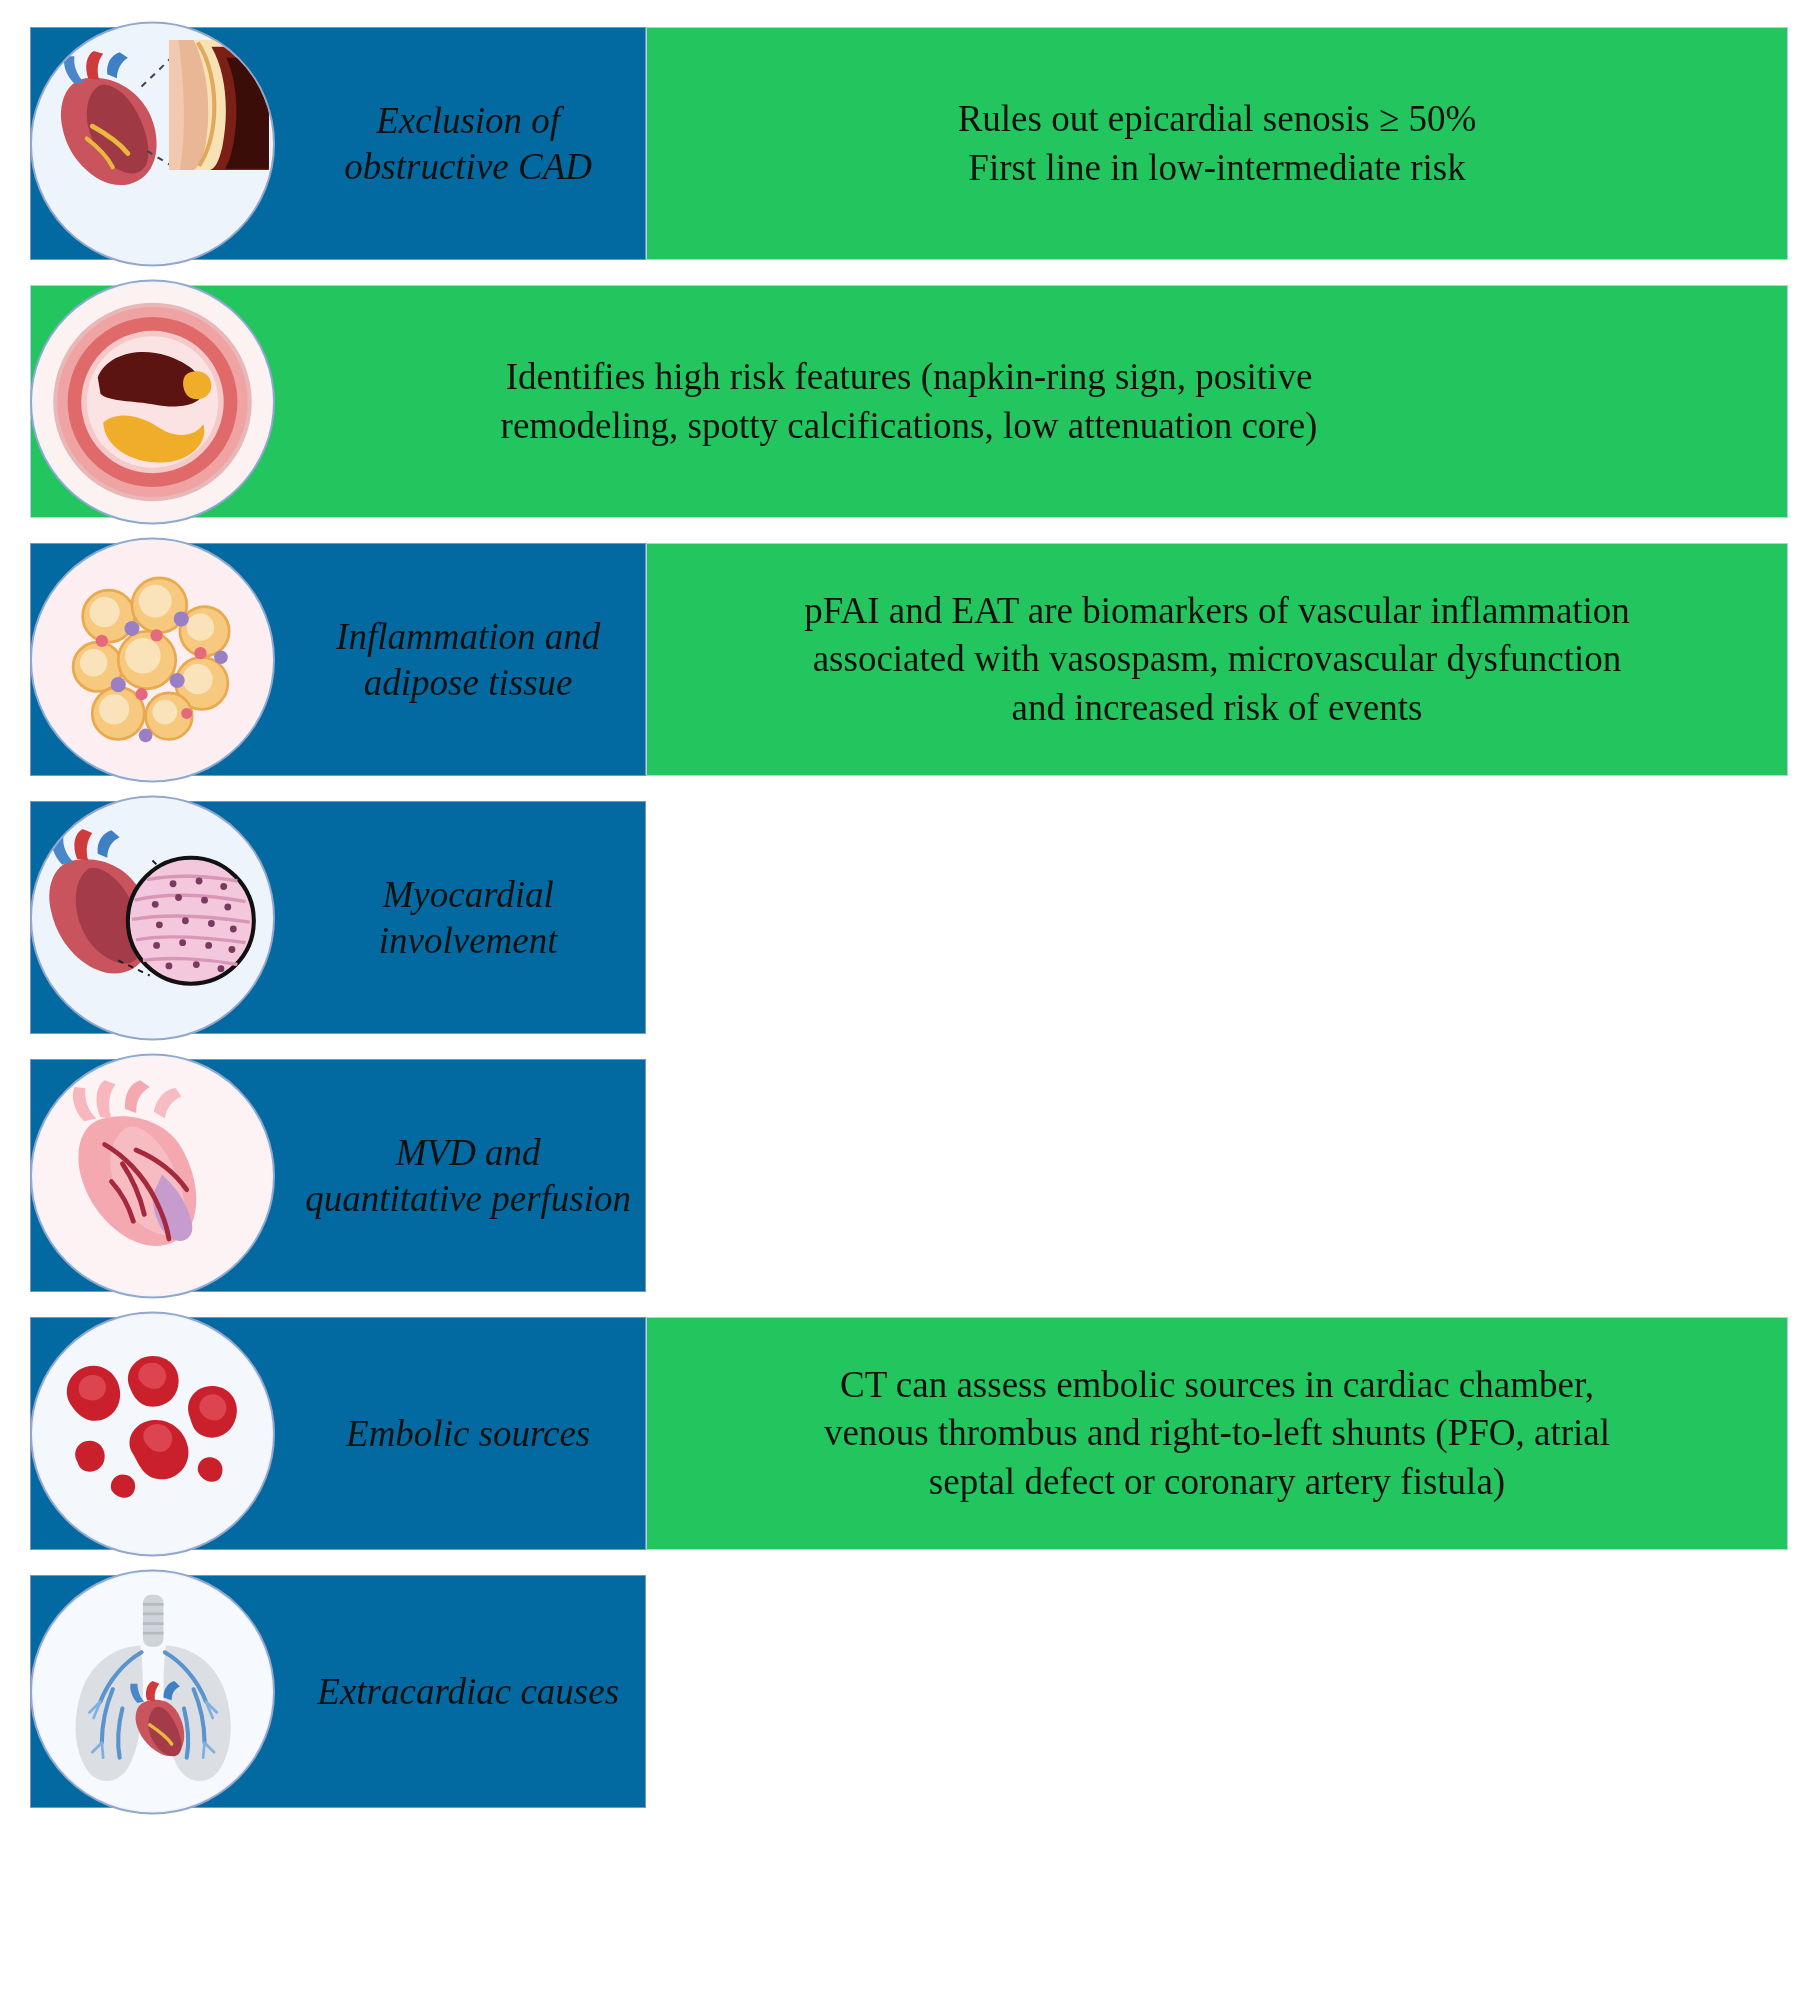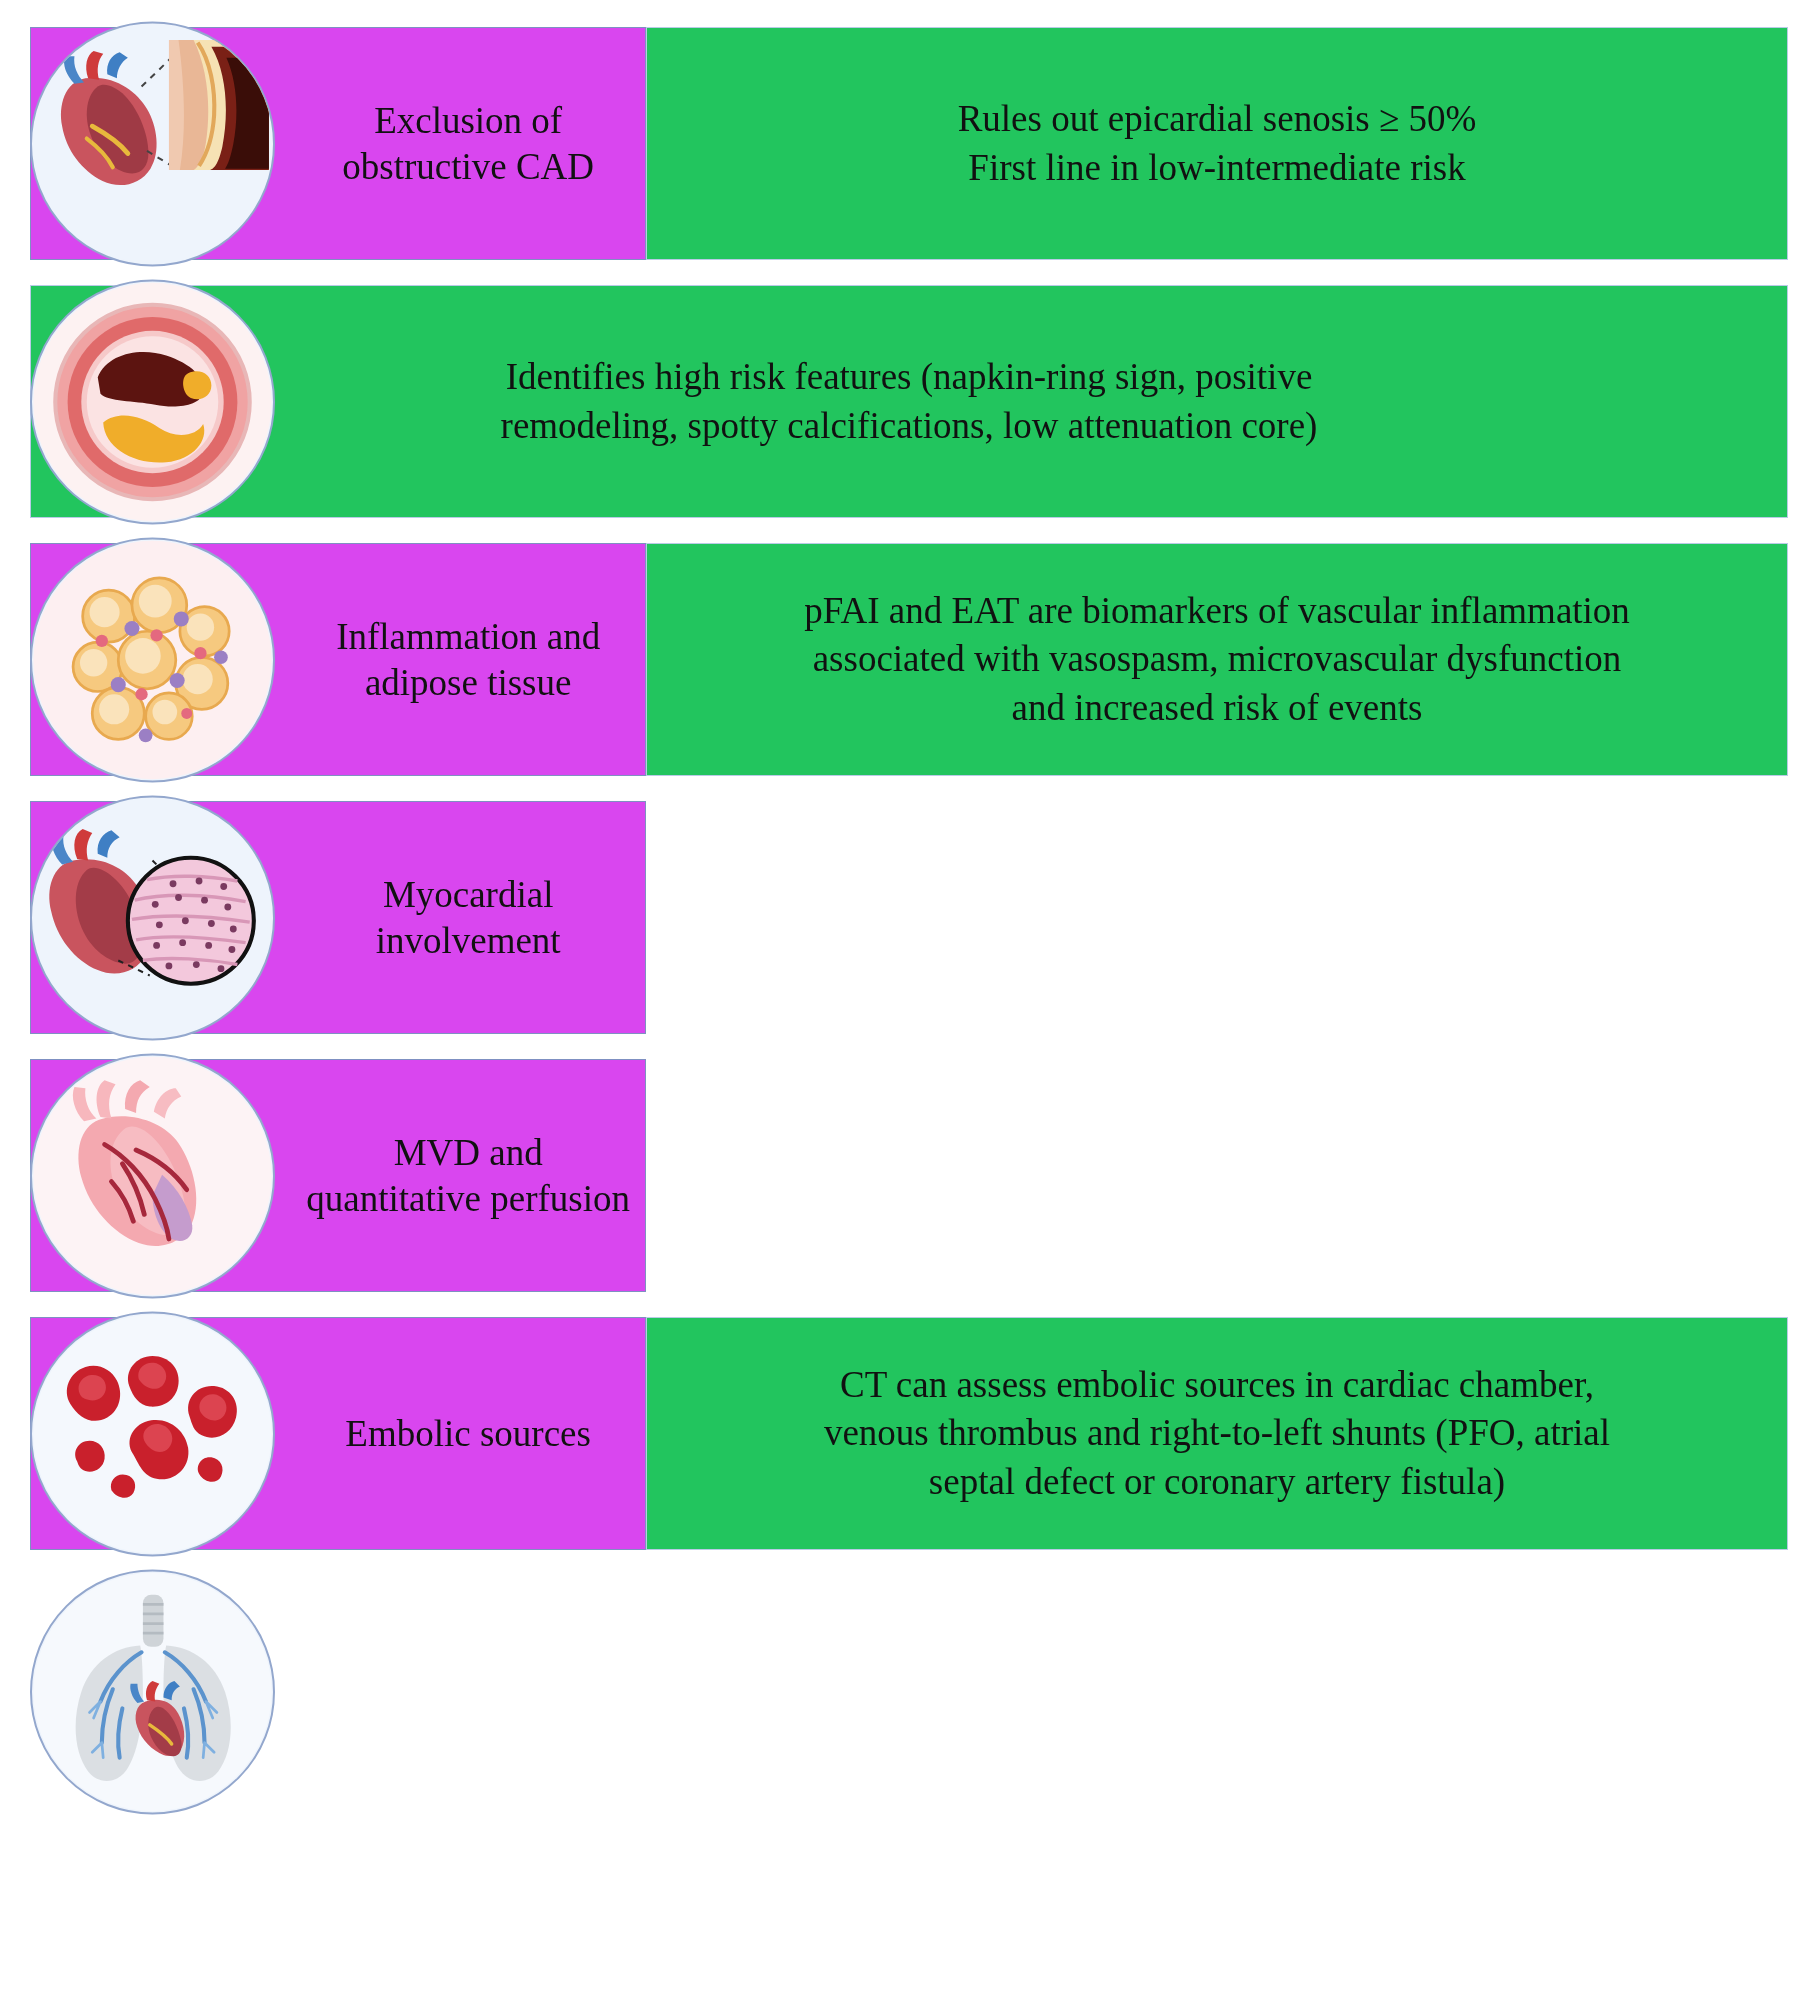--- a/index.html
+++ b/index.html
@@ -29,29 +29,30 @@
     align-items: stretch;
     margin-bottom: 25px;
     min-height: 233px;
   }
   .row:last-child { margin-bottom: 0; }
 
   
   .label-band {
     box-sizing: border-box;
     width: 616px;
-    background: #d946ef;
+    background: #0369a1;
     border: 1.4px solid #7f90c2;
     display: flex;
     align-items: center;
     justify-content: center;
     padding-left: 274px;
     padding-right: 13.7px;
     position: relative;
     z-index: 1;
+    font-style: italic;
   }
   .label-text {
     font-size: 37px;
     line-height: 1.22;
     text-align: center;
     color: #111111;
   }
 
   
   .desc-panel {
@@ -314,20 +315,24 @@
           <path d="M70 118 C64 106 72 92 86 90 C98 88 108 96 108 108 C108 122 94 130 82 126 C74 124 72 122 70 118 Z"></path>
           <path d="M156 96 C152 82 164 70 178 72 C192 74 200 88 194 100 C188 114 168 114 156 96 Z"></path>
           <path d="M246 144 C240 130 252 116 266 118 C280 120 288 134 282 146 C276 160 256 160 246 144 Z"></path>
           <path d="M164 186 C158 172 172 158 188 162 C204 166 210 184 200 196 C190 208 172 202 164 186 Z"></path>
         </g>
       </svg>
     </div>
   </div>
 
   <div class="row">
+    <div class="label-band">
+      <div class="label-text">Extracardiac
+causes</div>
+    </div>
     <div class="icon-circle">
       <svg width="241" height="241" viewBox="0 0 352 352">
         <circle cx="176" cy="176" r="174" fill="#f6f9fd"></circle>
 
         <g>
           <rect x="162" y="34" width="30" height="76" rx="12" fill="#cfd4d8"></rect>
           <g stroke="#b4bbc1" stroke-width="4">
             <line x1="162" y1="48" x2="192" y2="48"></line>
             <line x1="162" y1="62" x2="192" y2="62"></line>
             <line x1="162" y1="76" x2="192" y2="76"></line>

